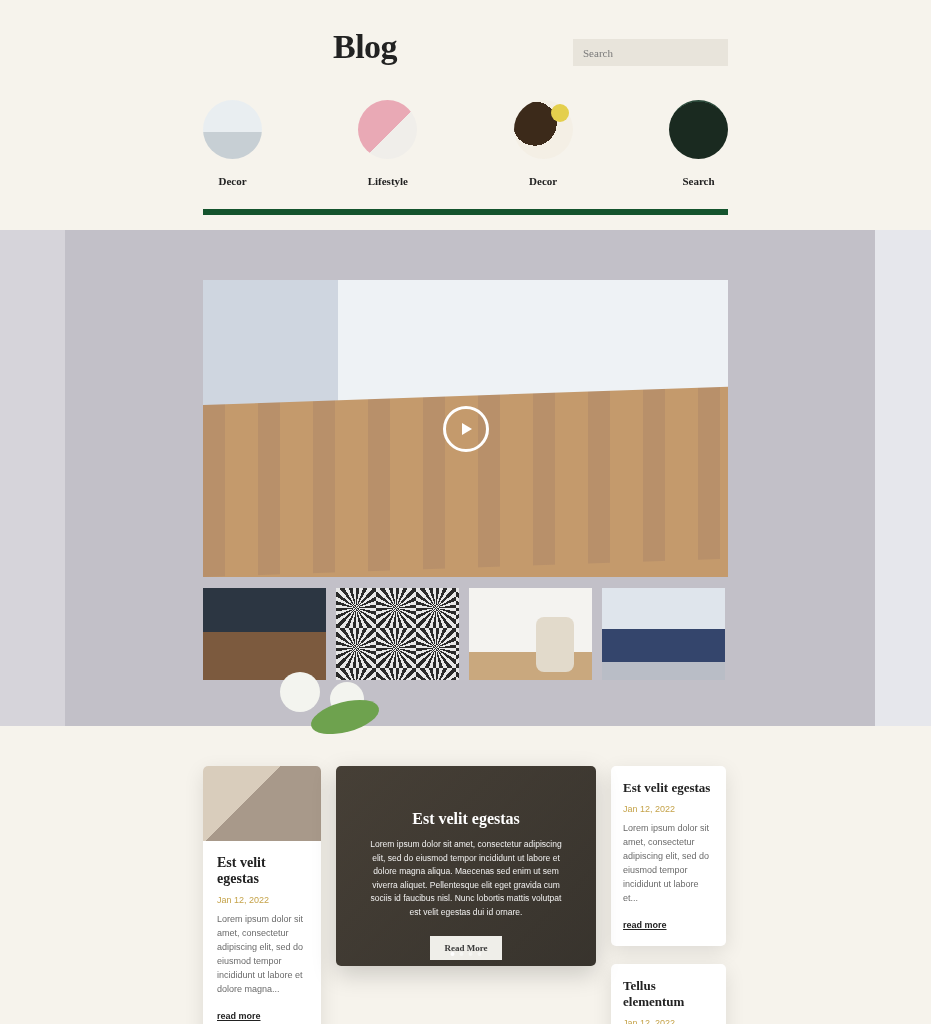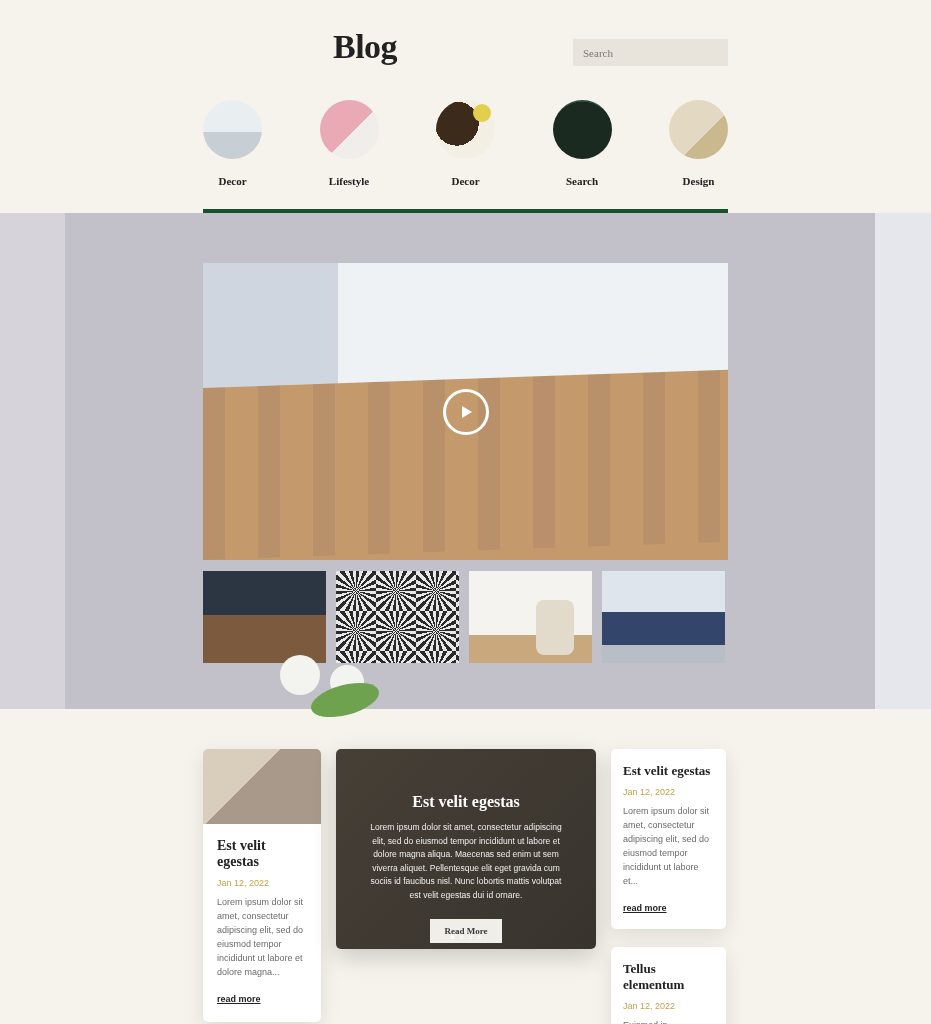--- a/index.html
+++ b/index.html
@@ -19,21 +19,21 @@
   .page-title { font-size: 34px; font-weight: 700; letter-spacing: -0.5px; }
   .search {
     width: 155px; height: 27px; border: none; background: #e8e4db;
     padding: 0 10px; font-size: 11px; color: #7a7a7a; font-family: Liberation Serif, serif;
   }
   .search::placeholder { color: #7a7a7a; }
 
   
   .cats {
     display: flex; justify-content: space-between; padding: 16px 0 22px;
-    border-bottom: 4px solid #14532d; margin-bottom: 0; gap: 44px;
+    border-bottom: 6px solid #14532d; margin-bottom: 15px; gap: 44px;
   }
   .cat { display: flex; flex-direction: column; align-items: center; cursor: pointer; }
   .cat-img {
     width: 59px; height: 59px; border-radius: 50%; background-size: cover;
     background-position: center;
   }
   .cat-label { font-size: 11px; margin-top: 16px; font-family: Georgia, serif; font-weight: 600; }
 
   
   .c0 { background: linear-gradient(180deg,#e9eef1 55%,#c7cfd4 55%); }
@@ -148,24 +148,20 @@
       <div class="cat-img c1"></div>
       <div class="cat-label">Lifestyle</div>
     </div>
     <div class="cat">
       <div class="cat-img c2"></div>
       <div class="cat-label">Decor</div>
     </div>
     <div class="cat">
       <div class="cat-img c3"></div>
       <div class="cat-label">Search</div>
-    </div>
-    <div class="cat">
-      <div class="cat-img c5"></div>
-      <div class="cat-label">Design</div>
     </div>
   </div>
 </div>
 
 <div class="hero-wrap">
   <div class="hero-inner">
     <div class="video">
       <div class="play">
         <svg width="16" height="16" viewBox="0 0 16 16">
             <polygon points="4,2 14,8 4,14"></polygon>

